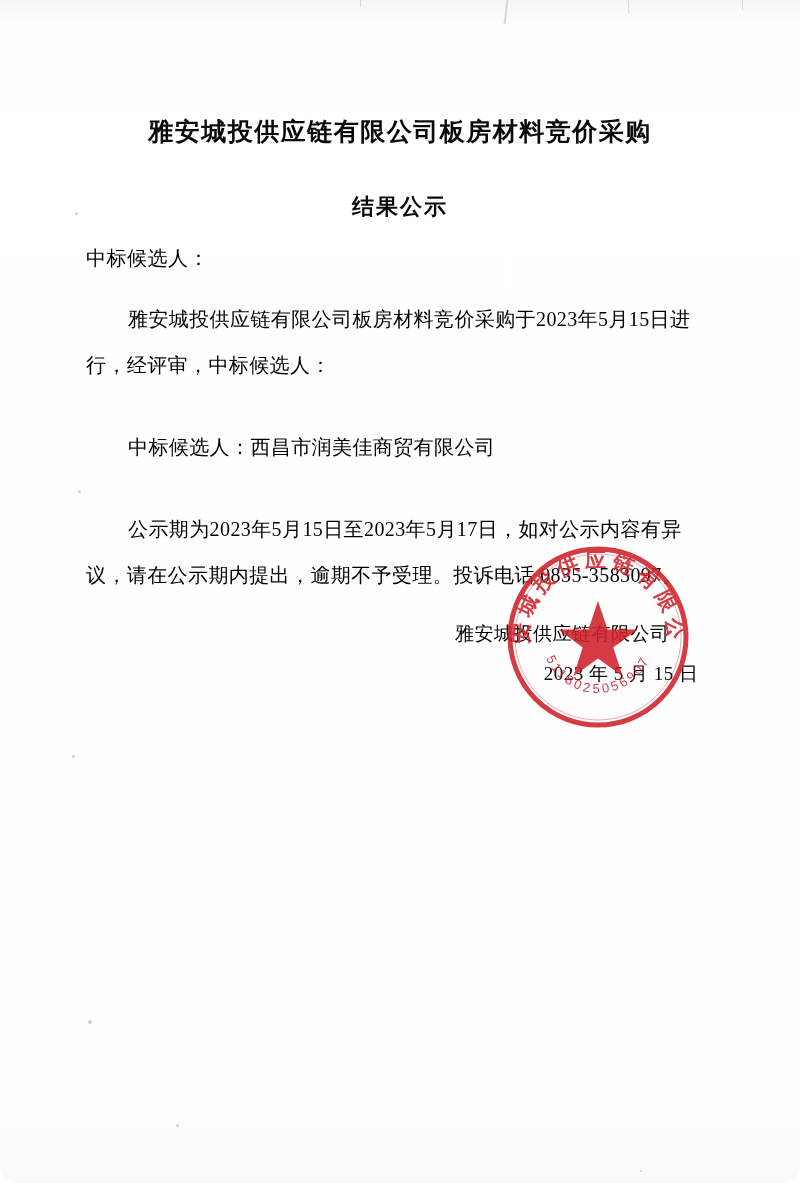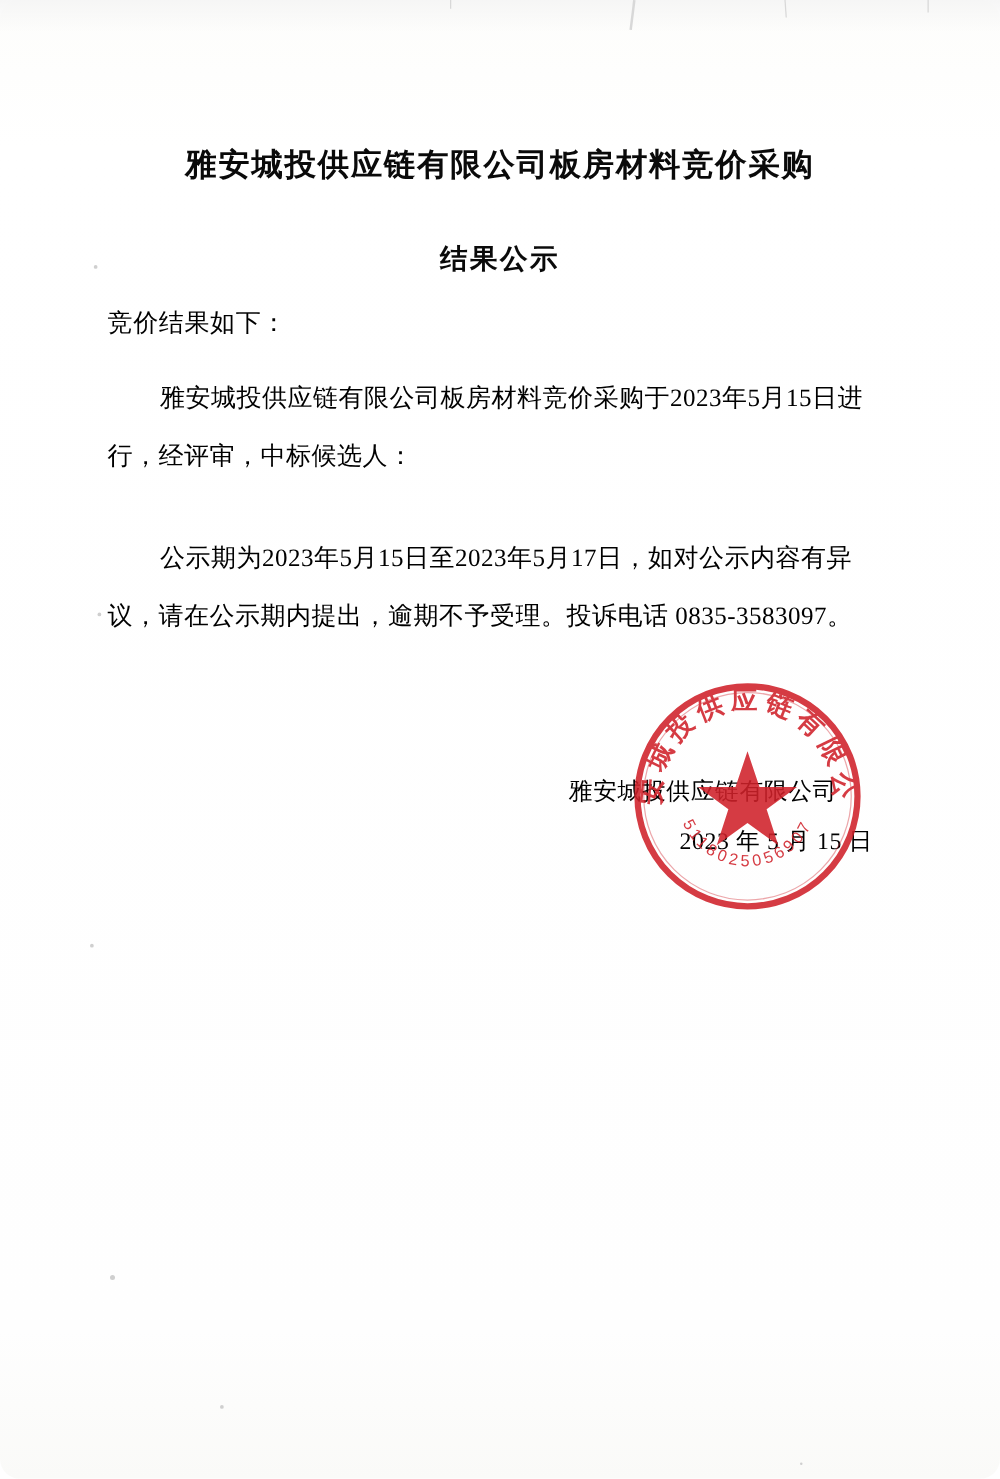--- a/index.html
+++ b/index.html
@@ -159,24 +159,25 @@
   <div class="speck sp4"></div>
   <div class="speck sp5"></div>
   <div class="speck sp6"></div>
 
   <div class="doc">
 
     <div class="title-line-1">雅安城投供应链有限公司板房材料竞价采购</div>
 
     <div class="title-line-2">结果公示</div>
 
-    <div class="salutation">竞价结果如下：</div>
+    <div class="salutation">中标候选人：</div>
 
     <div class="body-block">
       <p class="para p1">雅安城投供应链有限公司板房材料竞价采购于2023年5月15日进行，经评审，中标候选人：</p>
+      <p class="para p2">中标候选人：西昌市润美佳商贸有限公司</p>
       <p class="para p3">公示期为2023年5月15日至2023年5月17日，如对公示内容有异议，请在公示期内提出，逾期不予受理。投诉电话 0835-3583097。</p>
     </div>
 
     <div class="signature">
       <div>雅安城投供应链有限公司</div>
       <div class="sig-date">2023 年 5 月 15 日</div>
     </div>
 
     <div class="seal">
       <svg width="192" height="192" viewBox="0 0 192 192" xmlns="http://www.w3.org/2000/svg">

